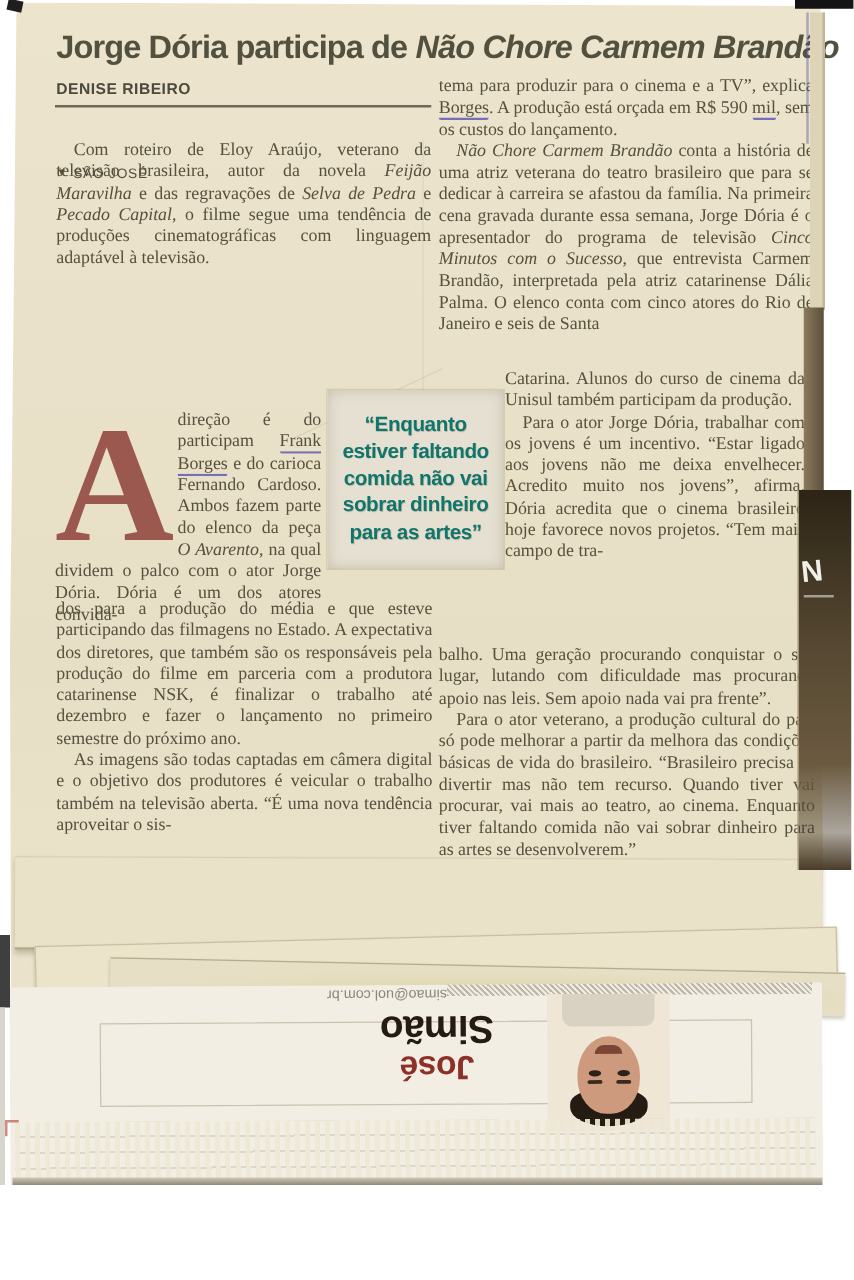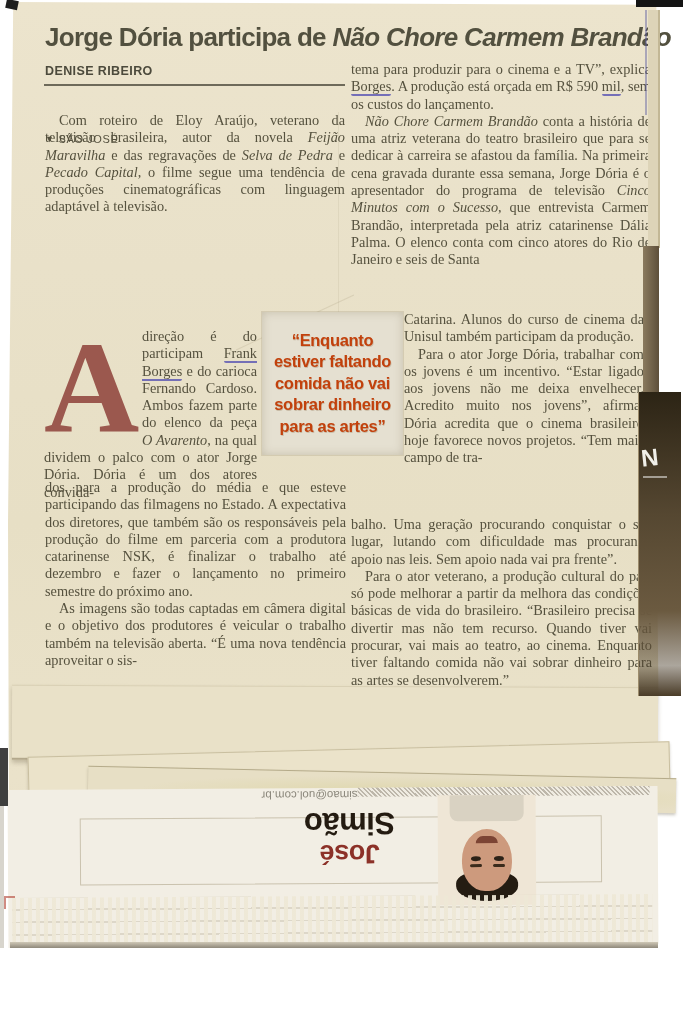--- a/index.html
+++ b/index.html
@@ -28,32 +28,32 @@
   .tb{color:#55513e;font-size:14.3px;line-height:17.3px;text-align:justify;}
   .tb p{margin:0;}
   .tb p.ind{text-indent:14px;}
   .it{font-style:italic;}
   .pen{border-bottom:2.5px solid rgba(70,66,176,.72);border-radius:2px;}
 
   #lb1{left:45px;top:112px;width:300px;}
   #lb2{left:44px;top:328px;width:213px;}
   #lb3{left:45px;top:479px;width:301px;}
   #rb1{left:351px;top:61px;width:300px;}
-  #rb2{left:404px;top:295px;width:240px;margin-top:16px;}
+  #rb2{left:404px;top:295px;width:240px;}
   #rb3{left:351px;top:516px;width:301px;}
 
   #dropcap{float:left;width:92px;height:104px;font-family:"Liberation Serif",serif;
     font-weight:bold;font-size:132px;line-height:.82;color:#9b584e;margin:6px 6px 0 0;}
 
   
   #pullquote{left:262px;top:312px;width:141px;height:143px;box-sizing:border-box;
     background:#e5e0d1;box-shadow:inset 0 0 10px rgba(140,130,100,.35),0 0 0 1px rgba(150,140,110,.25);
     display:flex;align-items:center;justify-content:center;padding:6px 5px;
     font-family:"Liberation Sans",sans-serif;font-weight:bold;font-size:16.5px;line-height:21.5px;
-    letter-spacing:-.3px;color:#c2410c;text-align:center;
+    letter-spacing:-.3px;color:#0f766e;text-align:center;
     text-shadow:.6px .6px 0 rgba(150,120,90,.35);}
 
   
   .dashes{background-image:
      repeating-linear-gradient(90deg,rgba(238,232,214,.92) 0 4px,rgba(238,232,214,0) 4px 8px),
      repeating-linear-gradient(180deg,rgba(0,0,0,0) 0 11px,rgba(125,110,75,.18) 11px 12.6px);}
   #strip-a{left:12px;top:686px;width:646px;height:72px;background:#e9e1c8;
     border-top:1px solid #d9d0b5;border-bottom:2px solid #b3a88c;transform:rotate(.2deg);
     box-shadow:0 3px 4px rgba(90,80,55,.28);}
   #strip-b{left:28px;top:749px;width:640px;height:40px;background:#ebe3ca;

